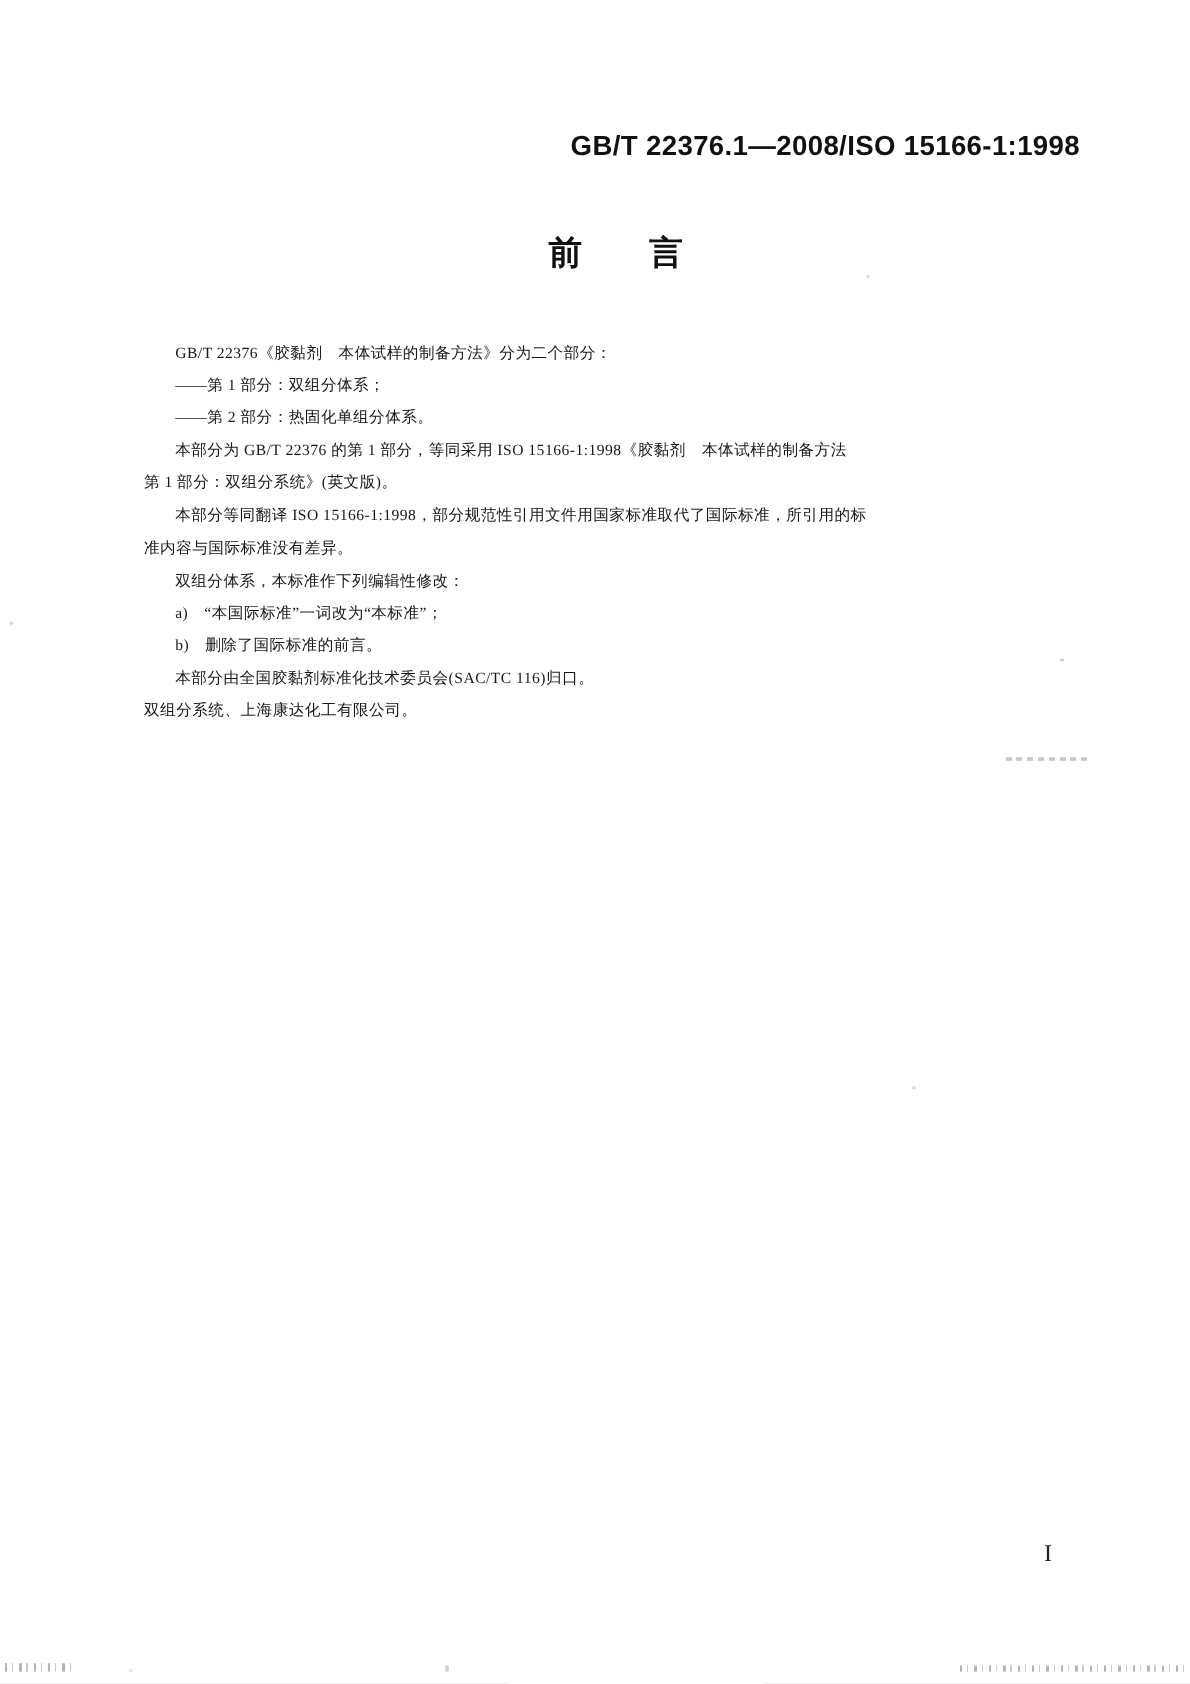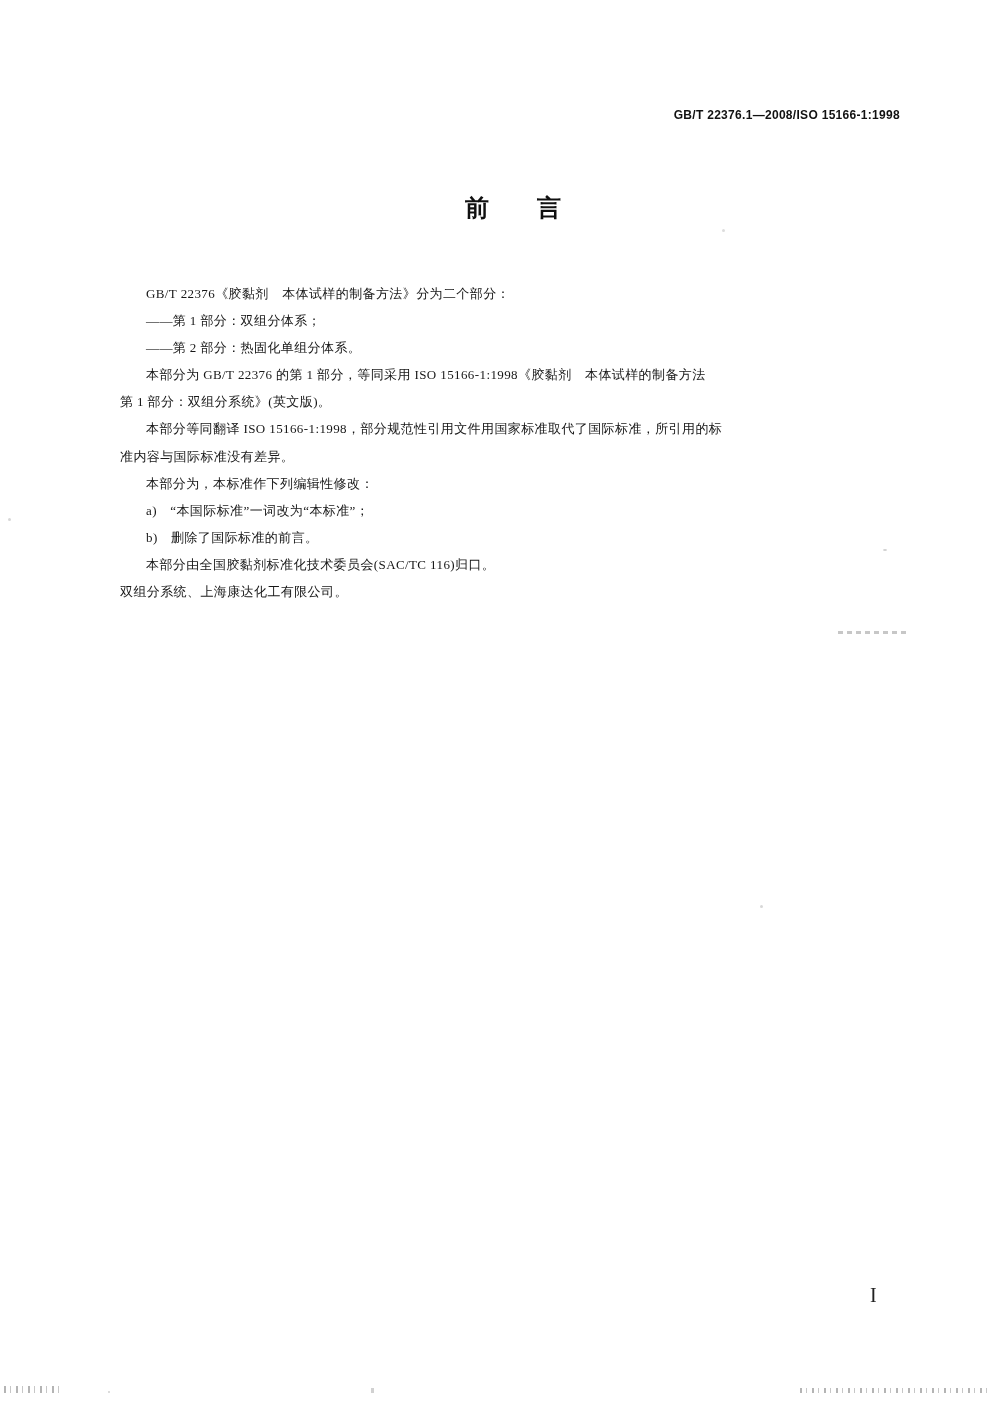--- a/index.html
+++ b/index.html
@@ -18,33 +18,33 @@
     color: #151515;
   }
   .doc-code {
     position: absolute;
     top: 108px;
     left: 0;
     right: 92px;
     text-align: right;
     font-family: "Liberation Sans", "DejaVu Sans", sans-serif;
     font-weight: 700;
-    font-size: 12px;
+    font-size: 23px;
     letter-spacing: 0.3px;
     color: #111;
     white-space: nowrap;
   }
   .doc-title {
     position: absolute;
     top: 192px;
     left: 120px;
     width: 786px;
     text-align: center;
     font-weight: 700;
-    font-size: 24px;
+    font-size: 28px;
     color: #101010;
     white-space: pre;
   }
   .foreword {
     position: absolute;
     top: 280px;
     left: 120px;
     width: 800px;
     font-size: 13px;
     line-height: 27.1px;
@@ -91,21 +91,21 @@
   <div class="doc-title">前　　言</div>
 
   <div class="foreword">
     <div class="line indent">GB/T 22376《胶黏剂　本体试样的制备方法》分为二个部分：</div>
     <div class="line indent">——第 1 部分：双组分体系；</div>
     <div class="line indent">——第 2 部分：热固化单组分体系。</div>
     <div class="line indent">本部分为 GB/T 22376 的第 1 部分，等同采用 ISO 15166-1:1998《胶黏剂　本体试样的制备方法</div>
     <div class="line">第 1 部分：双组分系统》(英文版)。</div>
     <div class="line indent">本部分等同翻译 ISO 15166-1:1998，部分规范性引用文件用国家标准取代了国际标准，所引用的标</div>
     <div class="line">准内容与国际标准没有差异。</div>
-    <div class="line indent">本部分为，本标准作下列编辑性修改：</div>
+    <div class="line indent">双组分体系，本标准作下列编辑性修改：</div>
     <div class="line indent">a)　“本国际标准”一词改为“本标准”；</div>
     <div class="line indent">b)　删除了国际标准的前言。</div>
     <div class="line indent">本部分由全国胶黏剂标准化技术委员会(SAC/TC 116)归口。</div>
     <div class="line">双组分系统、上海康达化工有限公司。</div>
   </div>
 
   <div class="page-number">I</div>
 
   <div class="artifact dashes" style="left:838px; top:631px; width:68px; height:3px;"></div>
   <div class="artifact dot" style="left:722px; top:229px; width:3px; height:3px; opacity:.35;"></div>

